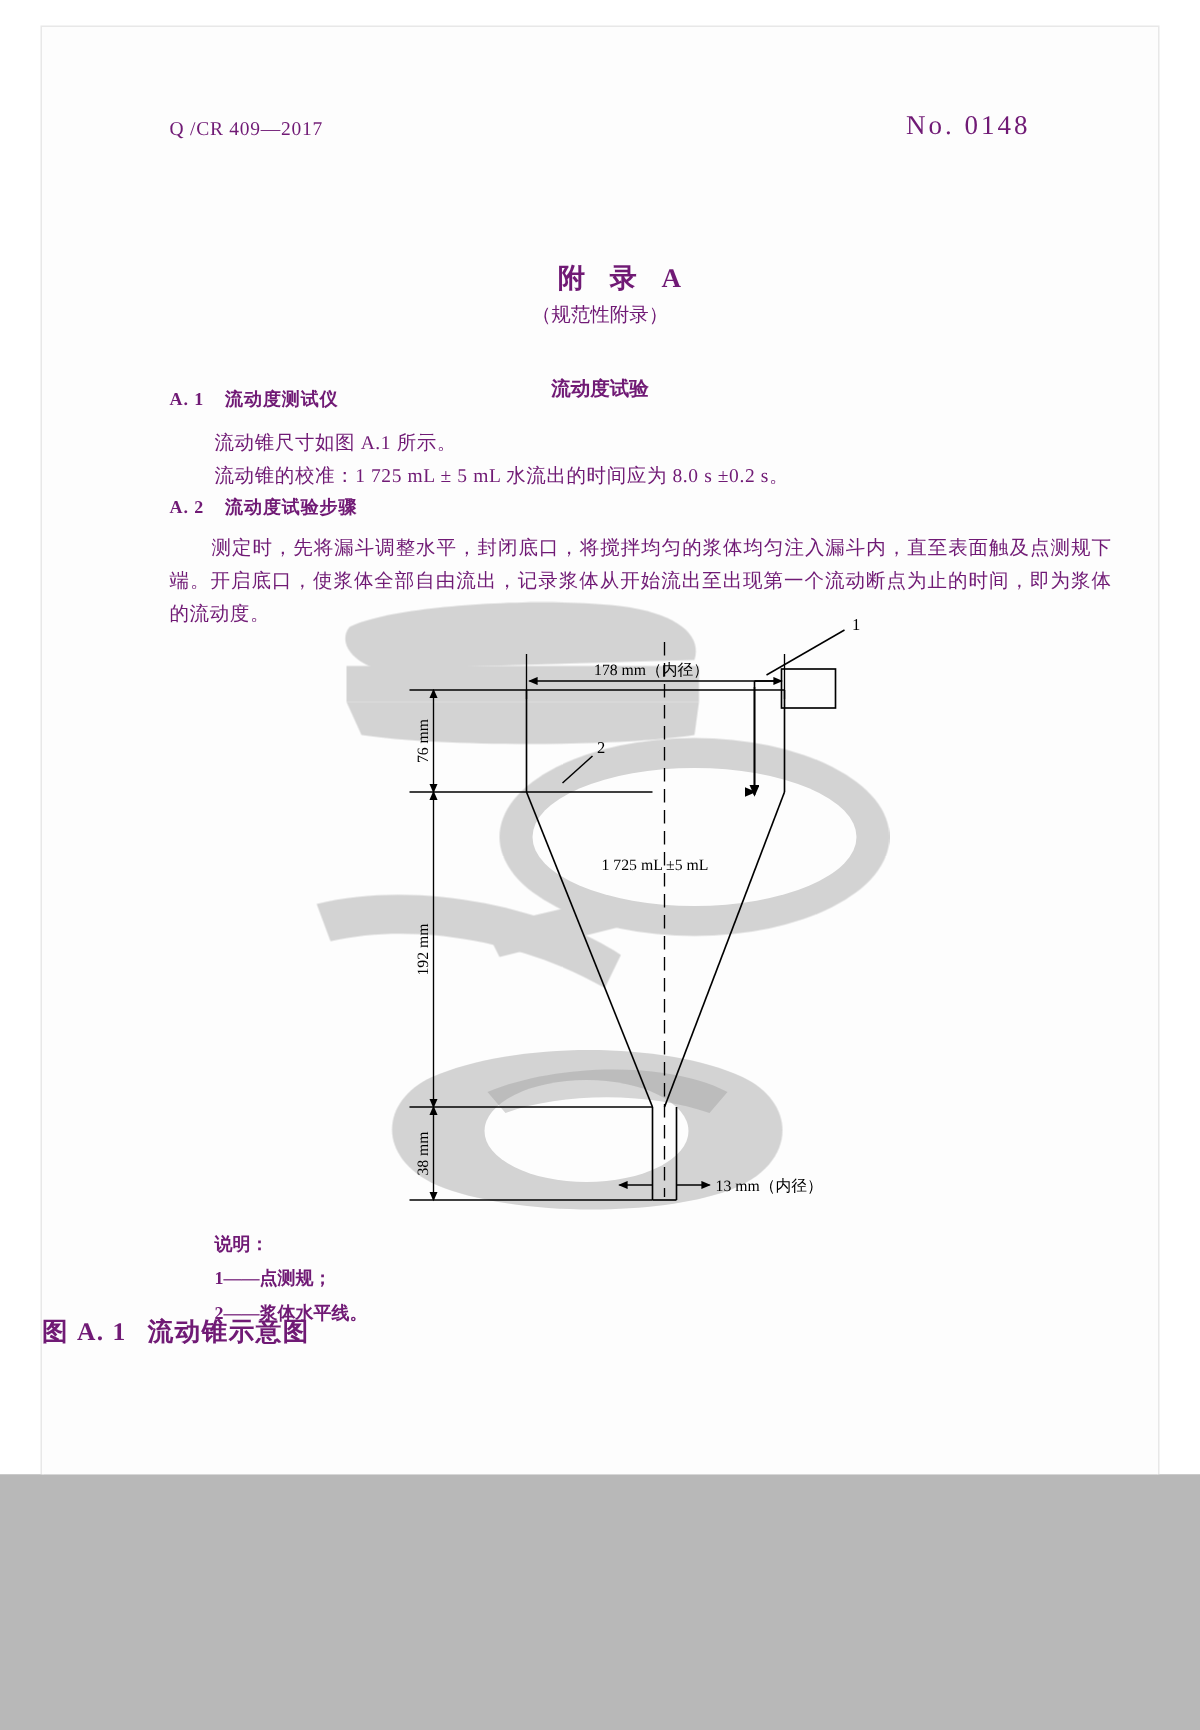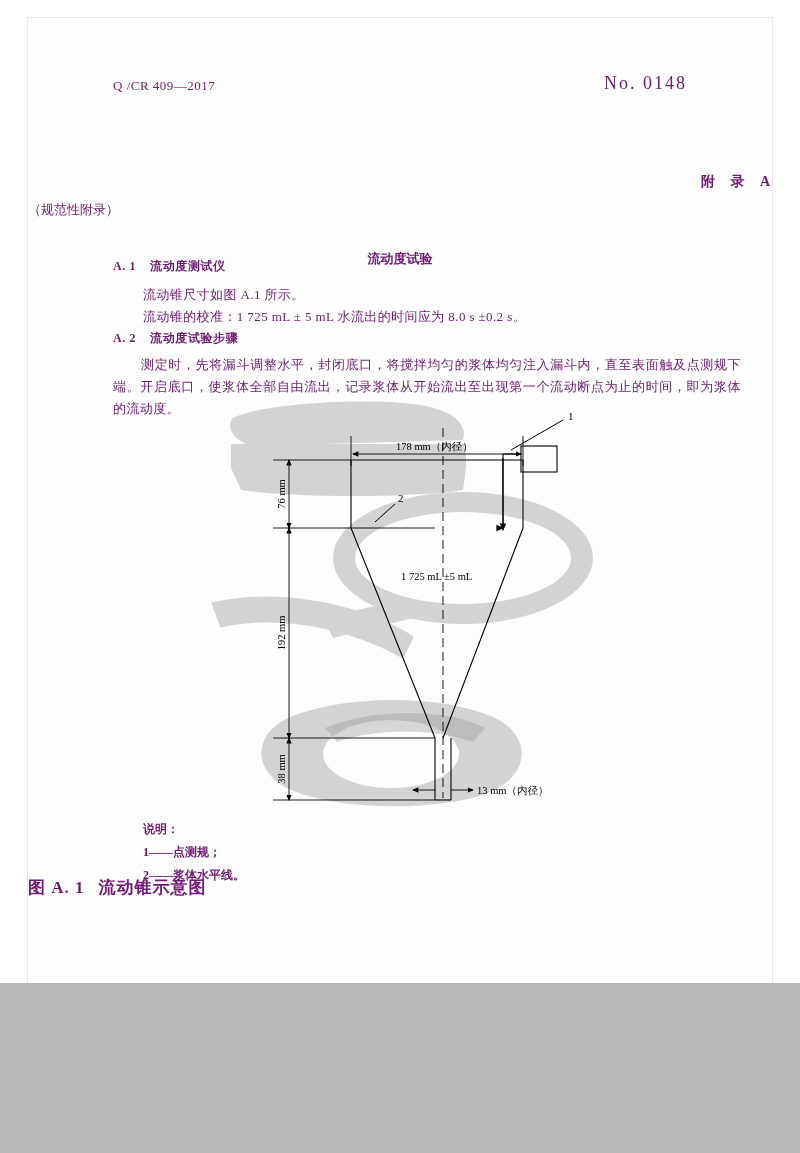--- a/index.html
+++ b/index.html
@@ -42,32 +42,33 @@
     top: 55px;
     font-size: 18px;
     letter-spacing: 2px;
     font-family: "Liberation Serif", serif;
   }
 
   
   .annex-title {
     position: absolute;
     top: 155px;
-    left: 4px;
-    width: 100%;
-    text-align: right;
-    font-size: 14px;
+    left: 16px;
+    width: 100%;
+    text-align: center;
+    font-size: 18px;
     font-weight: bold;
     letter-spacing: 6px;
   }
   .annex-sub {
     position: absolute;
     top: 183px;
     left: 0;
     width: 100%;
+    text-align: center;
     font-size: 13px;
   }
   .annex-sub2 {
     position: absolute;
     top: 208px;
     left: 0;
     width: 100%;
     text-align: center;
     font-size: 13px;
     font-weight: bold;

